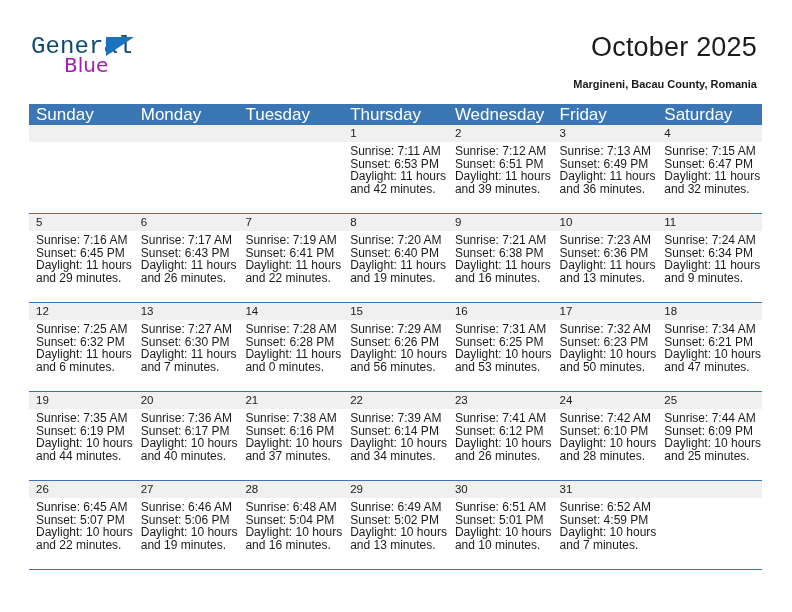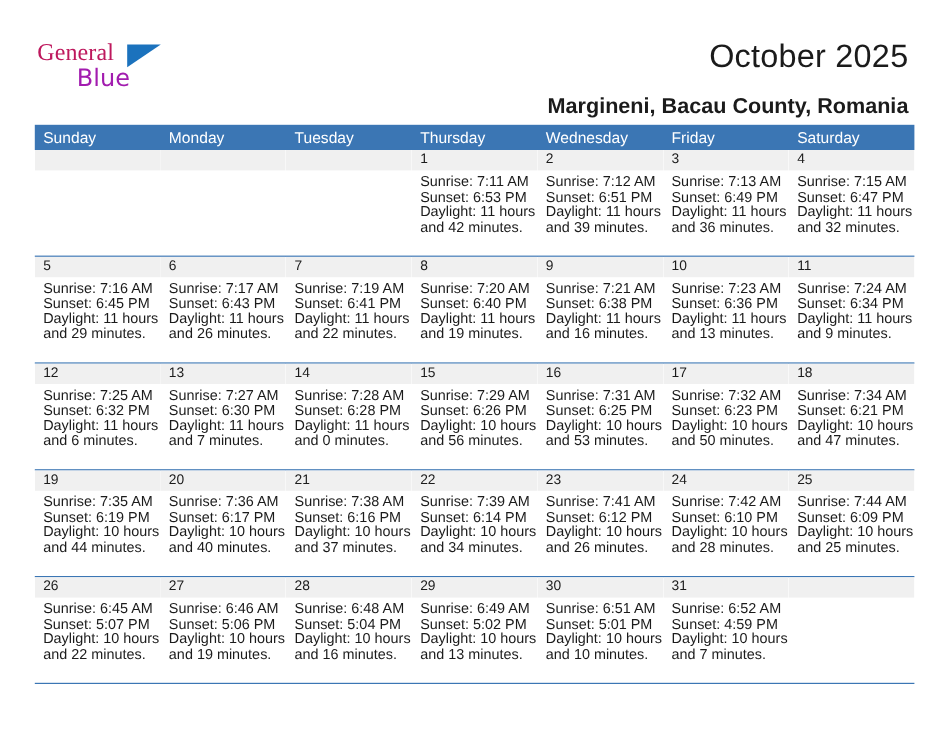--- a/index.html
+++ b/index.html
@@ -31,24 +31,24 @@
   .logo {
     position: absolute;
     left: 31px;
     top: 33px;
     width: 190px;
     height: 50px;
   }
   .logo-general {
     position: absolute;
     left: 0; top: 0;
-    font-size: 20px;
+    font-size: 24px;
     letter-spacing: .1px;
-    color: #be185d;
-    font-family: Liberation Serif, serif;
+    color: #0c4a6e;
+    font-family: Liberation Mono, monospace;
     font-weight: 400;
   }
   .logo-tri {
     position: absolute;
     left: 75px;
     top: 4px;
     width: 0; height: 0;
     border-left: 28px solid #1b72bd;
     border-bottom: 19px solid transparent;
   }
@@ -67,21 +67,21 @@
     color: #1b1b1b;
     font-weight: 400;
     letter-spacing: .2px;
     text-align: left;
     white-space: nowrap;
   }
   .subtitle {
     position: absolute;
     right: 35px;
     top: 78px;
-    font-size: 18px;
+    font-size: 11px;
     color: #1b1b1b;
     font-weight: 700;
     text-align: right;
     white-space: nowrap;
   }
 
   
   .cal {
     position: absolute;
     left: 29px;
@@ -89,21 +89,21 @@
     width: 733px;
   }
   .cal-head {
     display: flex;
     background: #3b76b4;
     height: 21px;
   }
   .cal-head .hcell {
     flex: 1 1 0;
     color: #ffffff;
-    font-size: 13px;
+    font-size: 17px;
     line-height: 21px;
     padding-left: 7px;
     box-sizing: border-box;
     white-space: nowrap;
     overflow: hidden;
   }
 
   .week {
     display: flex;
     border-bottom: 1px solid #3b76b4;

